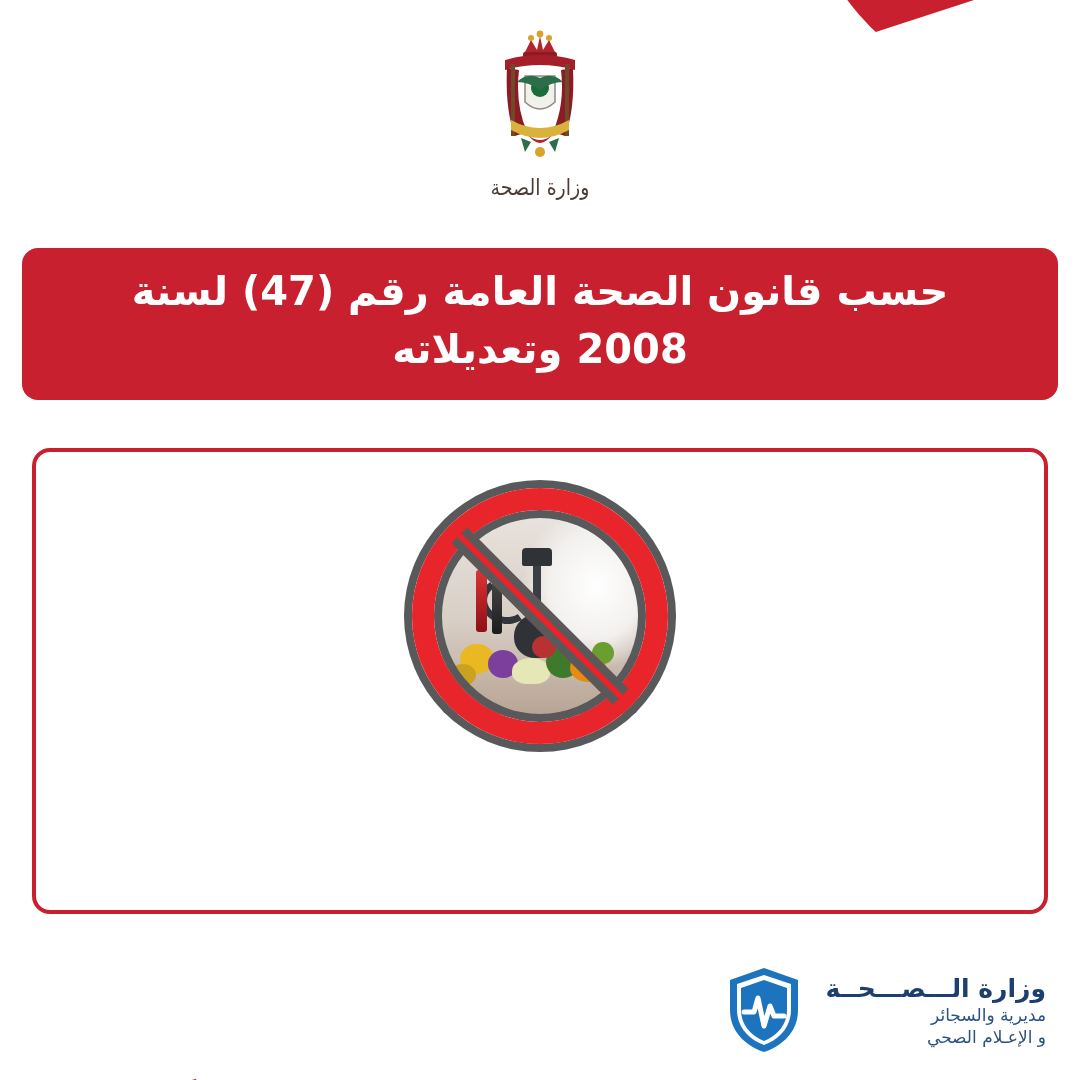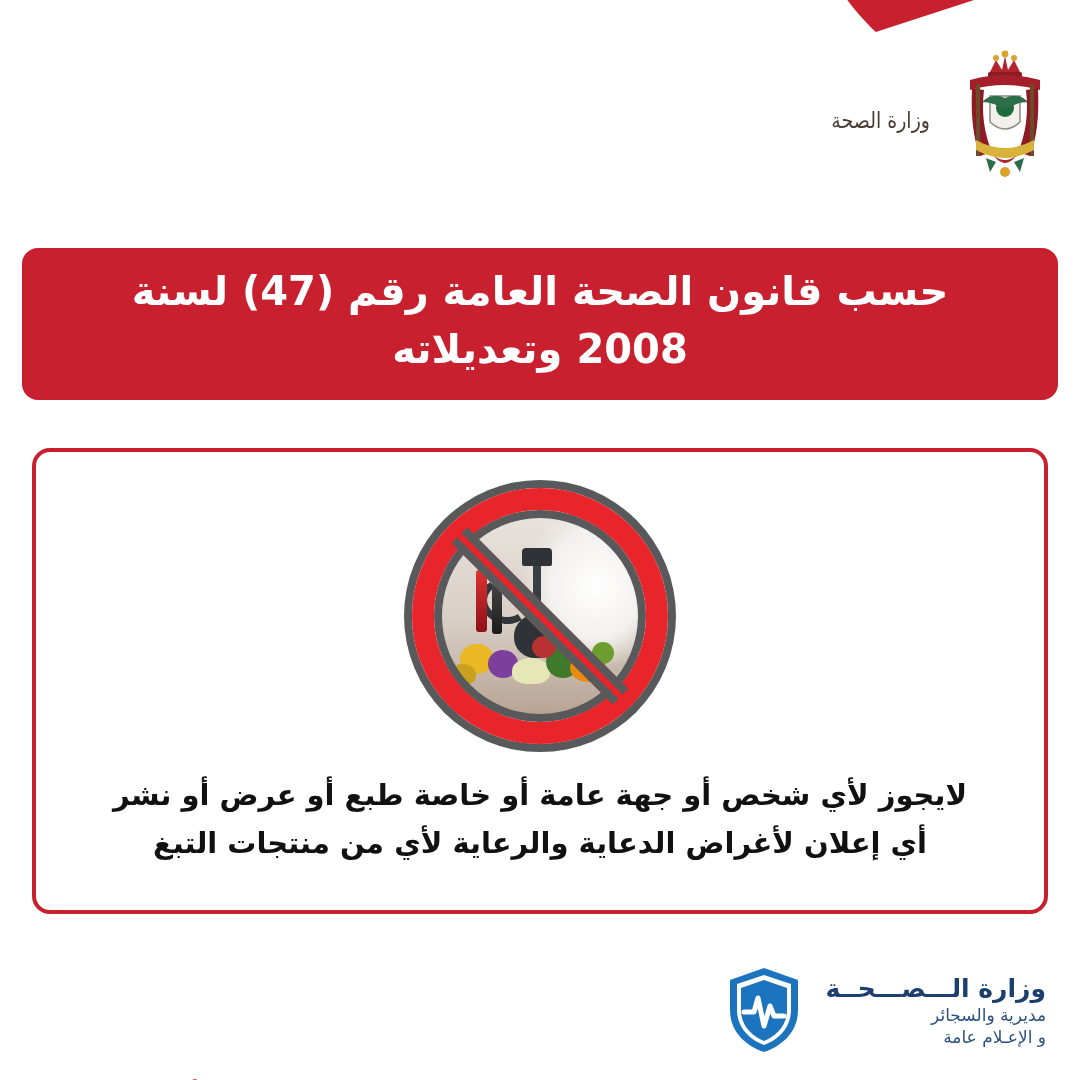--- a/index.html
+++ b/index.html
@@ -63,20 +63,21 @@
   }
 
   
   .crest-wrap {
     position: absolute;
     top: 24px;
     left: 0;
     right: 0;
     height: 190px;
     display: flex;
+    flex-direction: column;
     align-items: center;
     justify-content: flex-start;
     text-align: right;
   }
   .crest {
     width: 150px;
     height: 150px;
     position: relative;
   }
   .ministry-signature {
@@ -360,28 +361,27 @@
         <div class="fruit f5"></div>
         <div class="fruit f6"></div>
         <div class="fruit f7"></div>
         <div class="fruit f8"></div>
       </div>
       <div class="ban-ring"></div>
       <div class="ban-slash"></div>
       <span class="sr-only">علامة منع منتجات التبغ والأركيلة والسجائر الإلكترونية</span>
     </div>
 
-    <p class="body-text">لايجوز لأي شخص أو جهة عامة أو خاصة طبع أو عرض أو نشر أي إعلان لأغراض الدعاية والرعاية لأي من منتجات التبغ</p>
   </div>
 
   <div class="footer-logo">
     <div class="footer-text">
       <div class="line1">وزارة الـــصـــحــة</div>
       <div class="line2">مديرية والسجائر</div>
-      <div class="line3">و الإعـلام عامة</div>
+      <div class="line3">و الإعـلام الصحي</div>
     </div>
     <div class="shield">
       <svg viewBox="0 0 76 88" width="76" height="88" aria-hidden="true">
         <path d="M38 2 L72 14 V44 C72 66 56 80 38 86 C20 80 4 66 4 44 V14 Z" fill="#1b74bd"></path>
         <path d="M38 9 L65 18 V44 C65 62 52 74 38 79 C24 74 11 62 11 44 V18 Z" fill="#ffffff"></path>
         <path d="M38 14 L61 22 V44 C61 60 50 70 38 75 C26 70 15 60 15 44 V22 Z" fill="#1b74bd"></path>
         <polyline points="18,46 28,46 32,32 38,60 44,40 48,50 58,50" fill="none" stroke="#ffffff" stroke-width="5" stroke-linecap="round" stroke-linejoin="round"></polyline>
       </svg>
     </div>
   </div>

